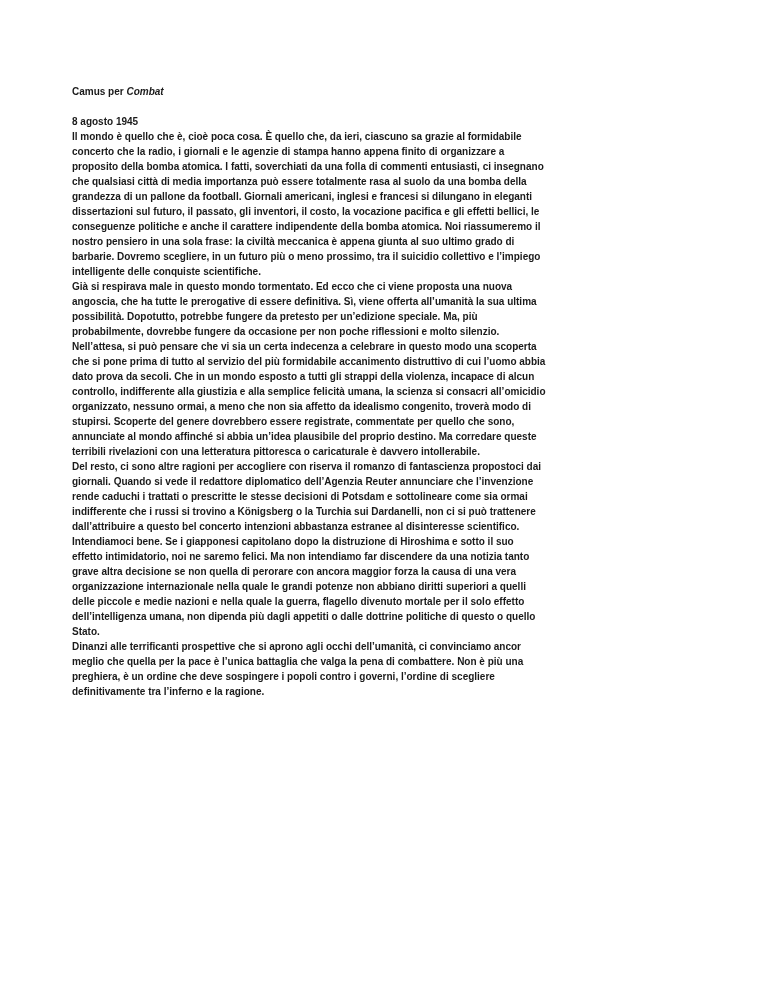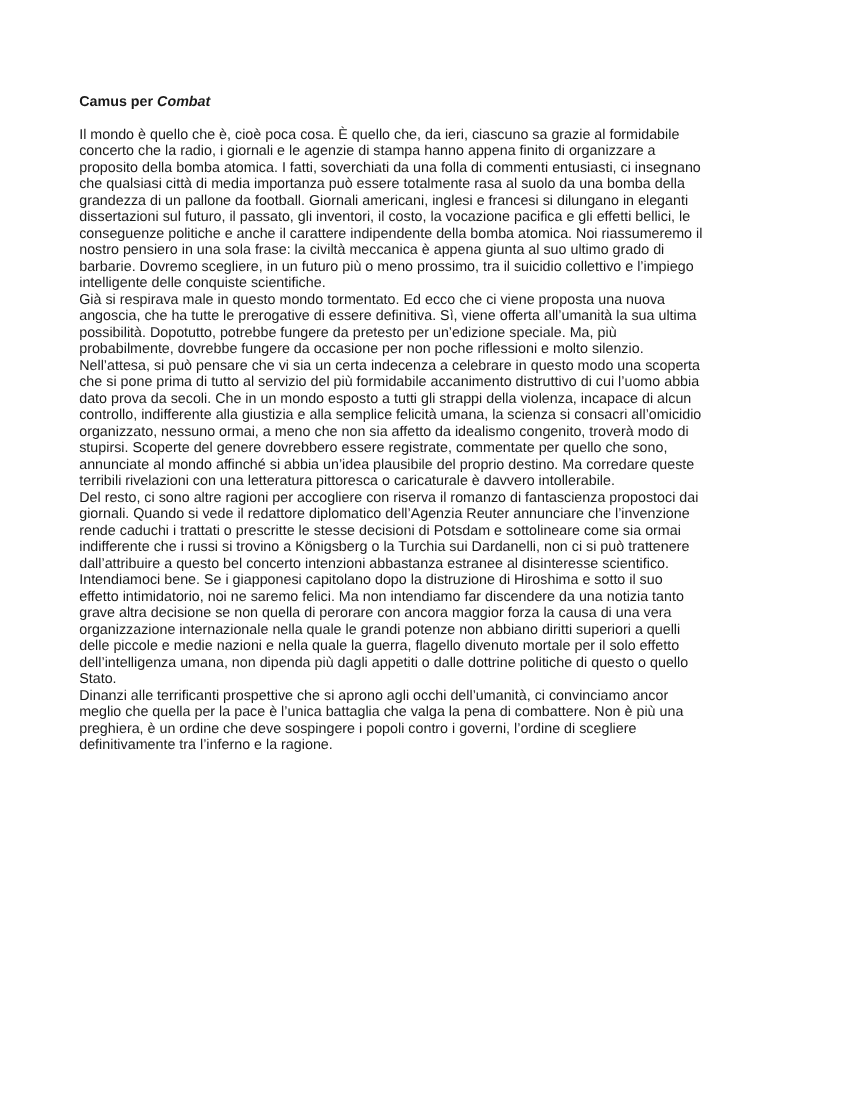--- a/index.html
+++ b/index.html
@@ -14,37 +14,38 @@
     position: relative;
     width: 768px;
     height: 994px;
     background: #ffffff;
   }
   .content {
     position: absolute;
     left: 72px;
     top: 84px;
     width: 652px;
-    font-size: 13px;
+    font-size: 10px;
     line-height: 15px;
     color: #1a1a1a;
   }
   .doc-title { font-weight: bold; }
   .doc-title .italic { font-style: italic; }
   .line-spacer { height: 15px; }
   .doc-date { font-weight: bold; }
-  .paragraph { white-space: pre-line; }
+  .paragraph { white-space: pre-line; font-weight: bold; }
 </style>
 </head>
 <body style="background: rgb(255, 255, 255);">
 
 <div class="page">
   <div class="content" style="color: rgb(26, 26, 26);">
     <div class="doc-title"><span>Camus per </span><span class="italic">Combat</span></div>
     <div class="line-spacer"></div>
+    <div class="doc-date">8 agosto 1945</div>
     <div>
         <div class="paragraph">Il mondo è quello che è, cioè poca cosa. È quello che, da ieri, ciascuno sa grazie al formidabile
 concerto che la radio, i giornali e le agenzie di stampa hanno appena finito di organizzare a
 proposito della bomba atomica. I fatti, soverchiati da una folla di commenti entusiasti, ci insegnano
 che qualsiasi città di media importanza può essere totalmente rasa al suolo da una bomba della
 grandezza di un pallone da football. Giornali americani, inglesi e francesi si dilungano in eleganti
 dissertazioni sul futuro, il passato, gli inventori, il costo, la vocazione pacifica e gli effetti bellici, le
 conseguenze politiche e anche il carattere indipendente della bomba atomica. Noi riassumeremo il
 nostro pensiero in una sola frase: la civiltà meccanica è appena giunta al suo ultimo grado di
 barbarie. Dovremo scegliere, in un futuro più o meno prossimo, tra il suicidio collettivo e l’impiego

